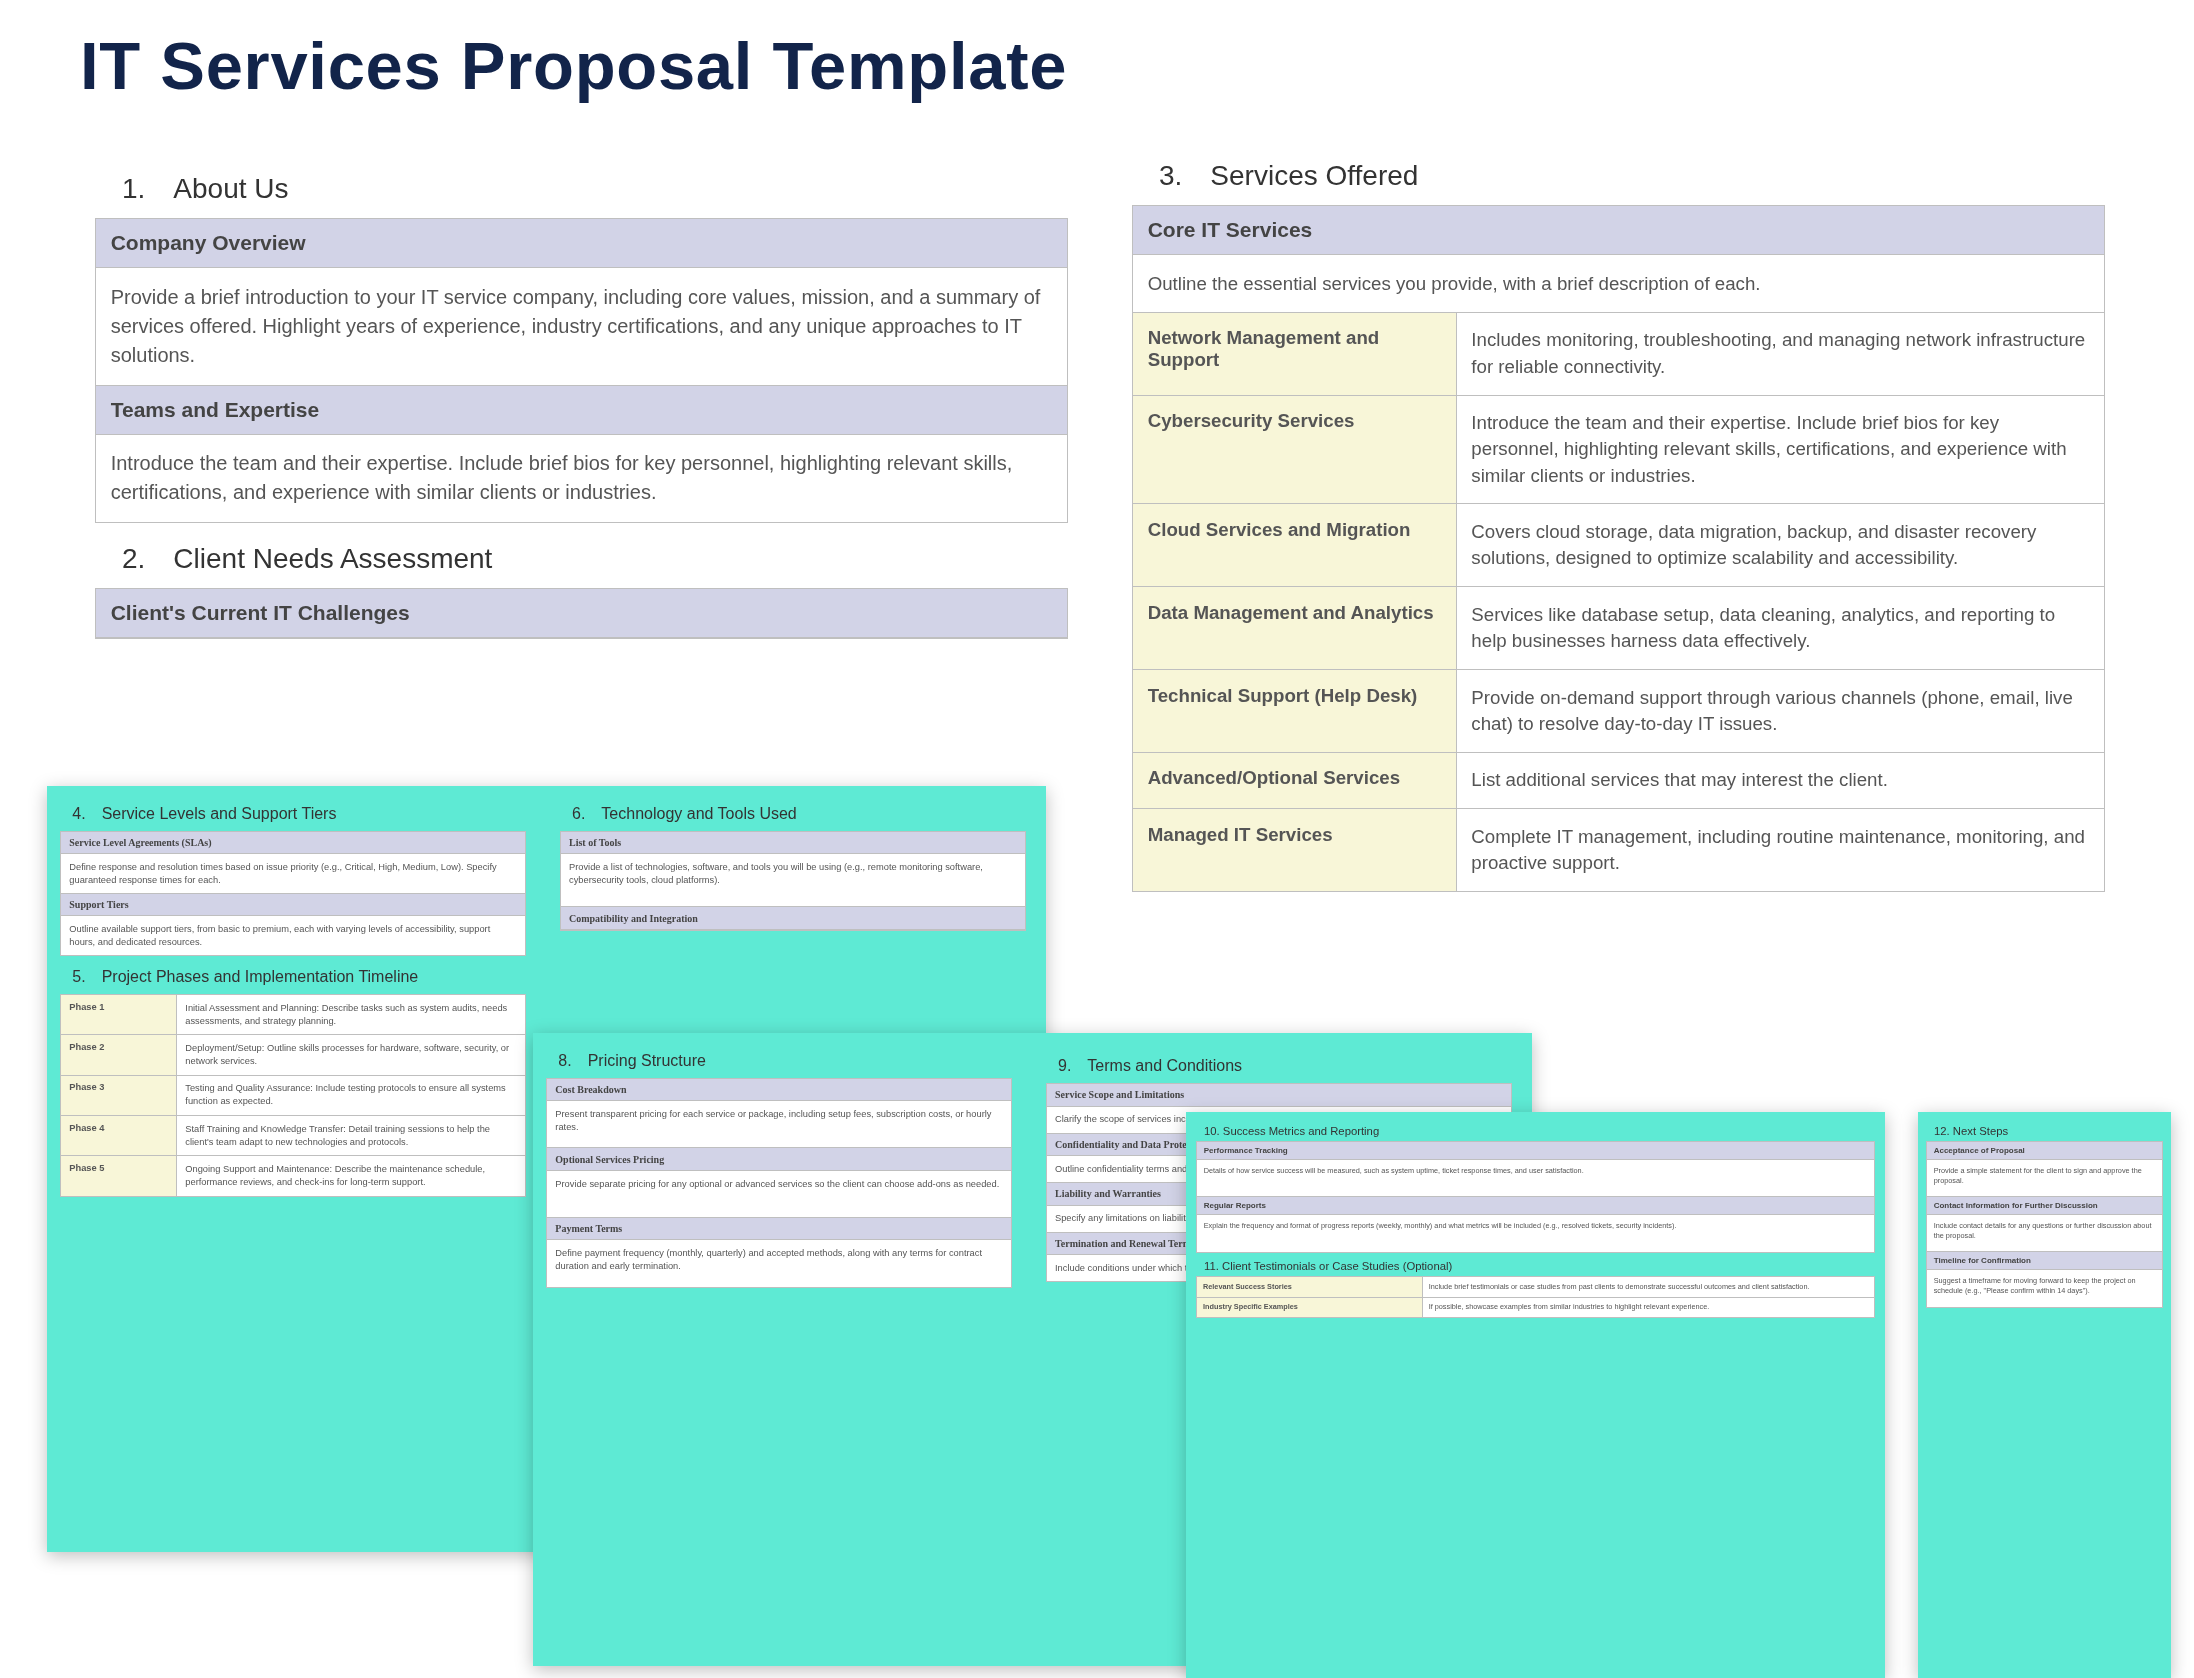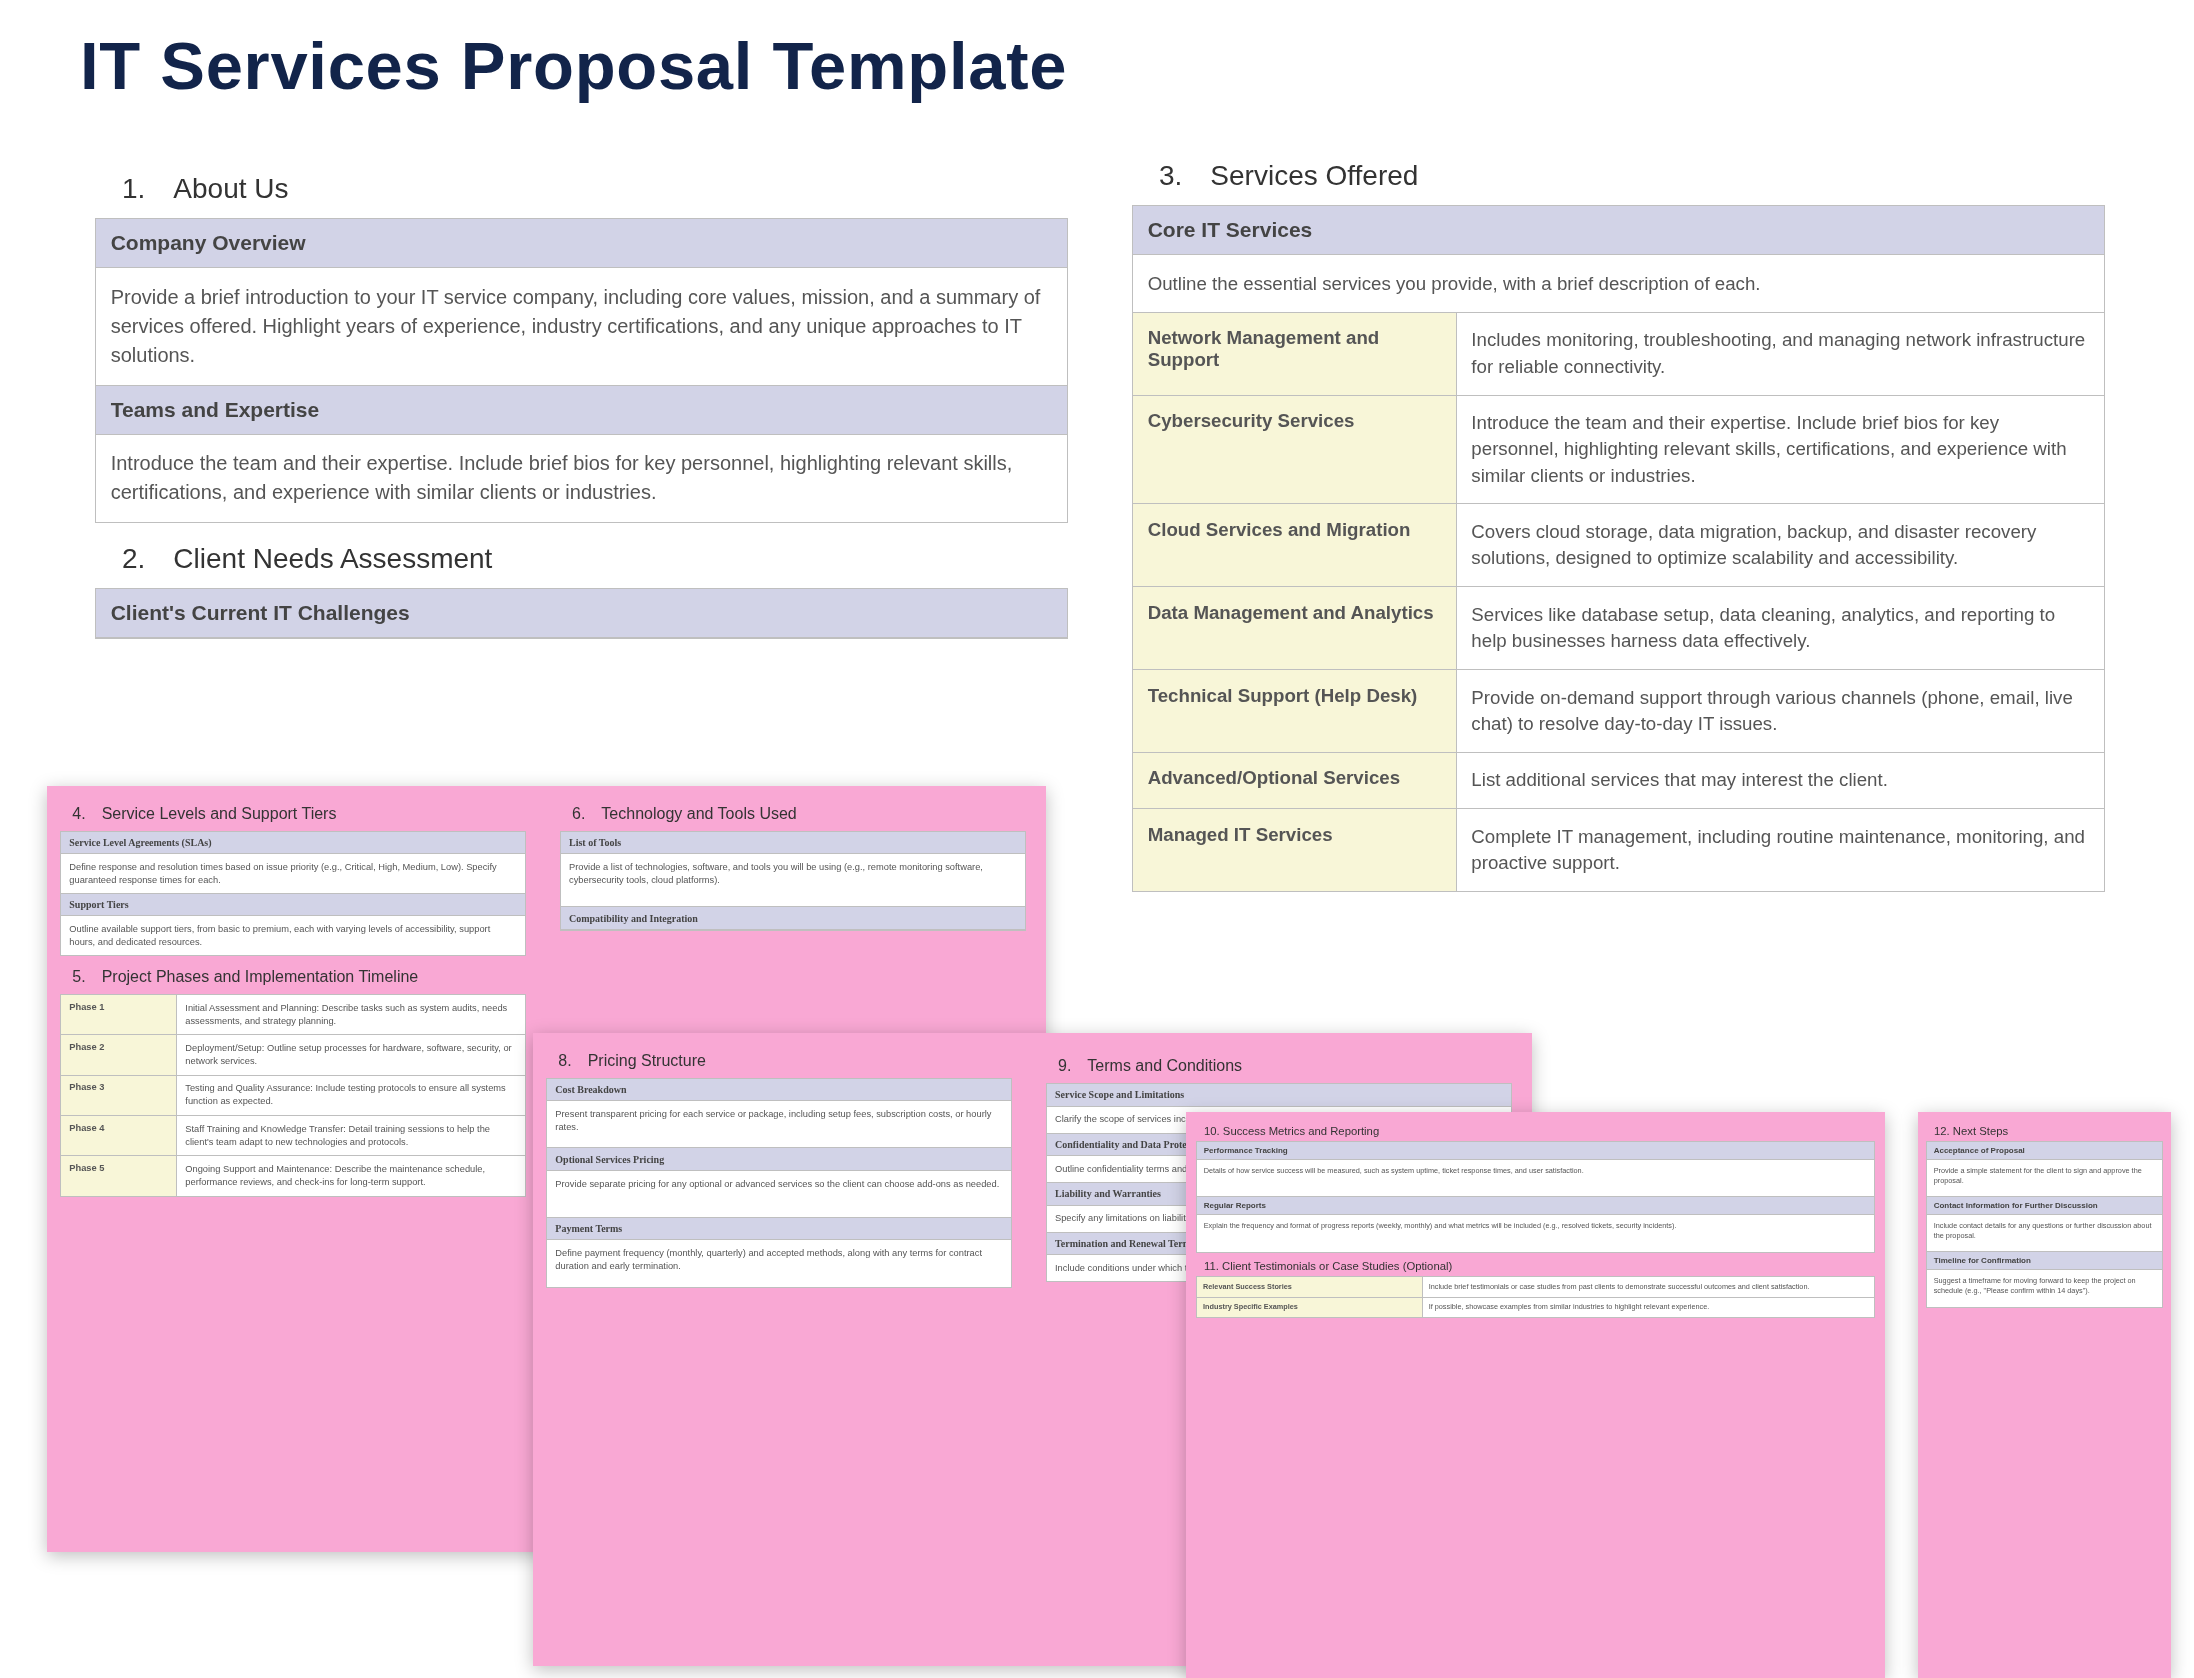--- a/index.html
+++ b/index.html
@@ -46,21 +46,21 @@
   .two-col.even { grid-template-columns: 1fr 2fr; }
   .two-col .lcell { background: #f8f6d8; padding: 14.7px; font-weight: 700; color: #555; border-right: 0.7px solid #bfbfbf; border-bottom: 0.7px solid #bfbfbf; }
   .two-col .rcell { padding: 14.7px; color: #555; border-bottom: 0.7px solid #bfbfbf; line-height: 1.4; }
   .two-col.small .lcell, .two-col.small .rcell { padding: 6.7px 8px; font-size: 9.3px; }
   .two-col.xs    .lcell, .two-col.xs    .rcell { padding: 4.7px 6px;  font-size: 7.3px; }
   .two-col .lcell.last, .two-col .rcell.last { border-bottom: none; }
 
   
   .sheet {
     position: absolute;
-    background: #f9a8d4;
+    background: #5eead4;
     box-shadow: 0 4px 16.7px rgba(0,0,0,0.25);
   }
 
   
   #colA { position: absolute; left: 67px; top: 153px; width: 973px; margin-left: 28px; }
   #colB { position: absolute; left: 1132px; top: 140px; width: 973px; }
 
   #sheet45 { left: 47px;   top: 786px; width: 999px; height: 766px; padding: 6.7px 13.3px; }
   #sheet45 .inner-col { width: 466px; }
   #sheet45 .colL { position:absolute; left:13.3px;  top:6.7px; }
@@ -125,21 +125,21 @@
       <div class="body-cell small">Define response and resolution times based on issue priority (e.g., Critical, High, Medium, Low). Specify guaranteed response times for each.</div>
       <div class="hdr-purple small">Support Tiers</div>
       <div class="body-cell small">Outline available support tiers, from basic to premium, each with varying levels of accessibility, support hours, and dedicated resources.</div>
     </div>
 
     <div class="section-title small">5. Project Phases and Implementation Timeline</div>
     <div class="block two-col small" style="grid-template-columns: 1fr 3fr">
       <div class="lcell">Phase 1</div>
       <div class="rcell">Initial Assessment and Planning: Describe tasks such as system audits, needs assessments, and strategy planning.</div>
       <div class="lcell">Phase 2</div>
-      <div class="rcell">Deployment/Setup: Outline setup processes for hardware, software, security, or network services.</div>
+      <div class="rcell">Deployment/Setup: Outline skills processes for hardware, software, security, or network services.</div>
       <div class="lcell">Phase 3</div>
       <div class="rcell">Testing and Quality Assurance: Include testing protocols to ensure all systems function as expected.</div>
       <div class="lcell">Phase 4</div>
       <div class="rcell">Staff Training and Knowledge Transfer: Detail training sessions to help the client's team adapt to new technologies and protocols.</div>
       <div class="lcell last">Phase 5</div>
       <div class="rcell last">Ongoing Support and Maintenance: Describe the maintenance schedule, performance reviews, and check-ins for long-term support.</div>
     </div>
   </div>
 
   <div class="inner-col colR">

